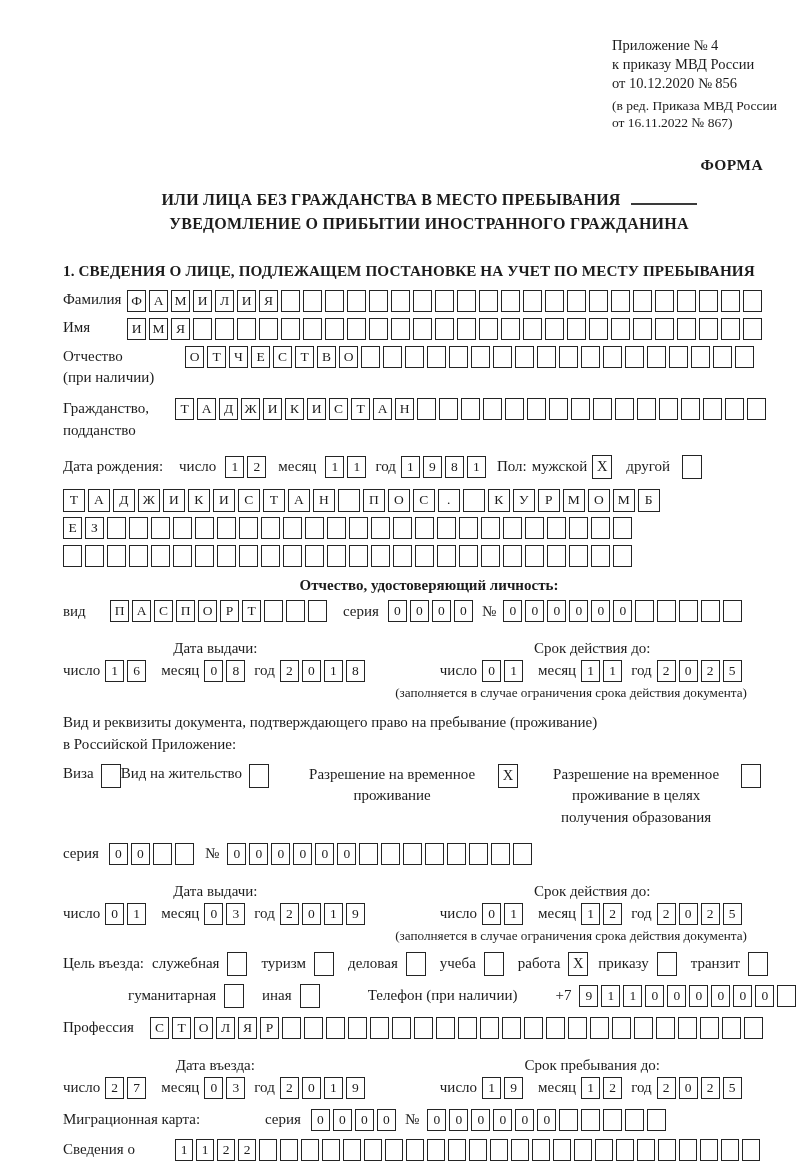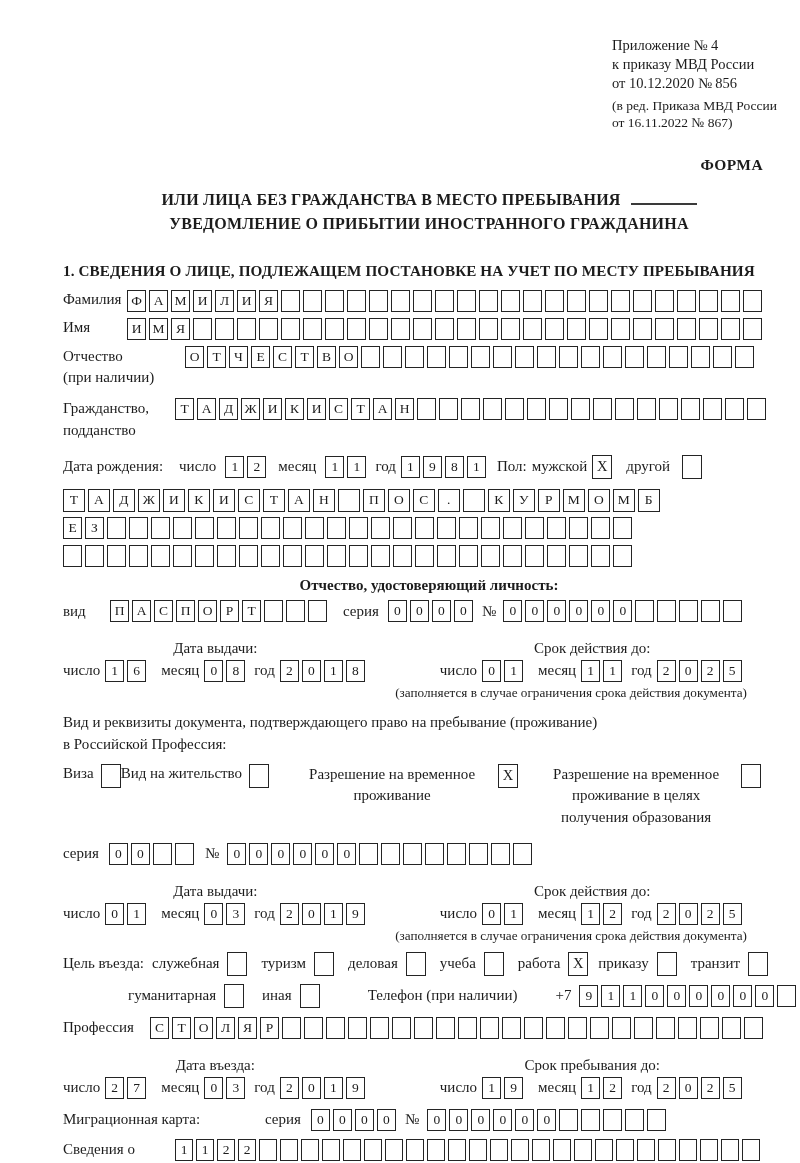--- a/index.html
+++ b/index.html
@@ -430,21 +430,21 @@
             <span class="cell">2</span>
             <span class="cell">5</span>
           </span>
       </div>
     </div>
   </div>
   <div class="dates-foot">(заполняется в случае ограничения срока действия документа)</div>
 
   <div class="intro">
     <div>Вид и реквизиты документа, подтверждающего право на пребывание (проживание)</div>
-    <div>в Российской Профессия:</div>
+    <div>в Российской Приложение:</div>
   </div>
 
   <div class="opts">
     <span class="opt">
       <span class="lbl">Виза</span>
       <span class="cb"></span>
     </span>
     <span class="opt" style="">
       <span class="lbl">Вид на жительство</span>
       <span class="cb"></span>

